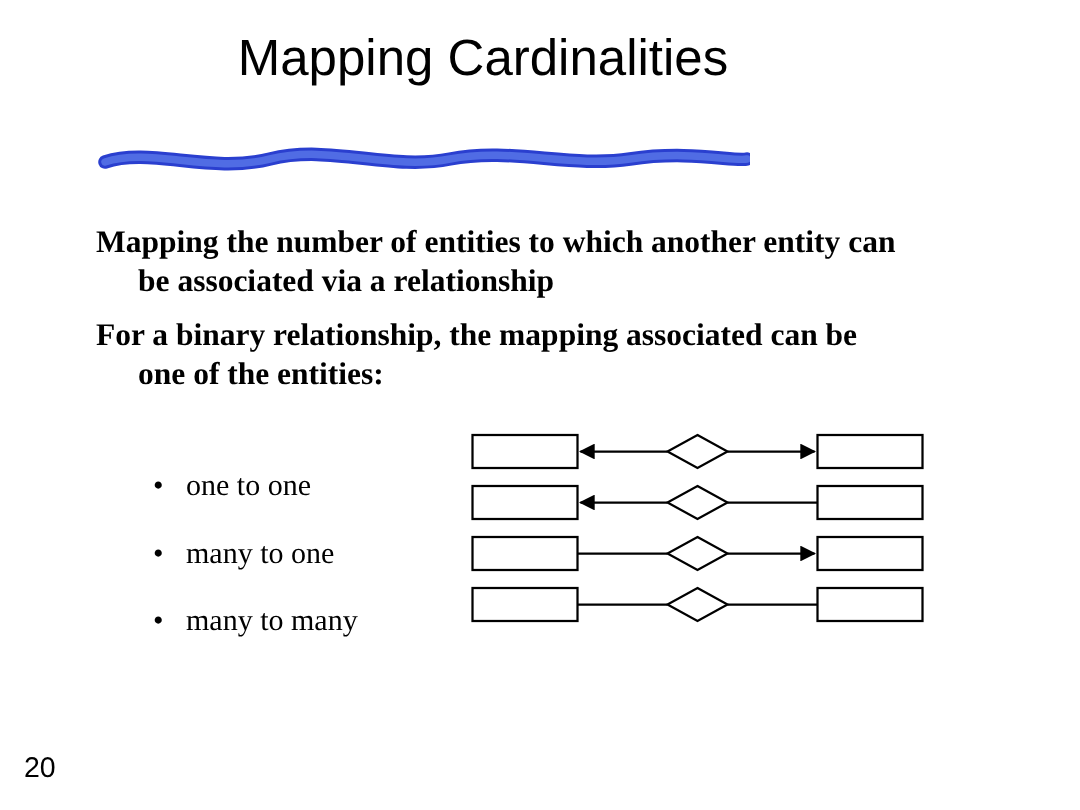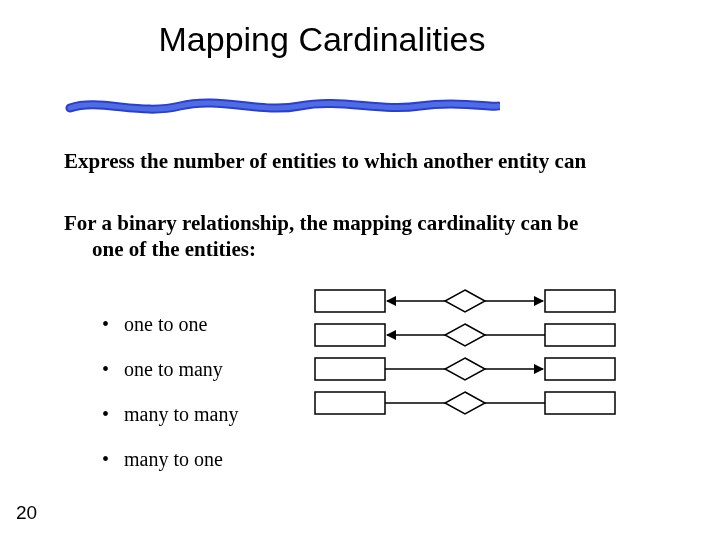--- a/index.html
+++ b/index.html
@@ -96,40 +96,38 @@
 <div class="slide">
 
   <div class="title">Mapping Cardinalities</div>
 
   <svg class="underline" viewBox="0 0 440 30" preserveAspectRatio="none">
     <path d="M10,18 C40,8 80,26 120,16 C160,6 200,24 240,16 C280,8 320,22 360,16 C400,10 430,18 438,16" fill="none" stroke="#2a3fcf" stroke-width="9" stroke-linecap="round"></path>
     <path d="M10,18 C40,8 80,26 120,16 C160,6 200,24 240,16 C280,8 320,22 360,16 C400,10 430,18 438,16" fill="none" stroke="#5a78e8" stroke-width="5" stroke-linecap="round" opacity="0.8"></path>
   </svg>
 
   <div class="para1">
-    <span>Express the number of entities to which another entity can</span>
+    <span>Mapping the number of entities to which another entity can</span>
+    <span class="indent">be associated via a relationship</span>
   </div>
 
   <div class="para2">
-    <span>For a binary relationship, the mapping cardinality can be</span>
+    <span>For a binary relationship, the mapping associated can be</span>
     <span class="indent">one of the entities:</span>
   </div>
 
   <div class="bullets">
     <div class="row">
       <span class="dot">•</span><span>one to one</span>
     </div>
     <div class="row">
-      <span class="dot">•</span><span>one to many</span>
+      <span class="dot">•</span><span>many to one</span>
     </div>
     <div class="row">
       <span class="dot">•</span><span>many to many</span>
-    </div>
-    <div class="row">
-      <span class="dot">•</span><span>many to one</span>
     </div>
   </div>
 
   <svg class="diagram" viewBox="0 0 310 130">
 
     <defs>
       <marker id="ah" viewBox="0 0 10 10" refX="9" refY="5" markerWidth="7" markerHeight="7" orient="auto-start-reverse">
         <path d="M0,0 L10,5 L0,10 z" fill="#000"></path>
       </marker>
     </defs>

